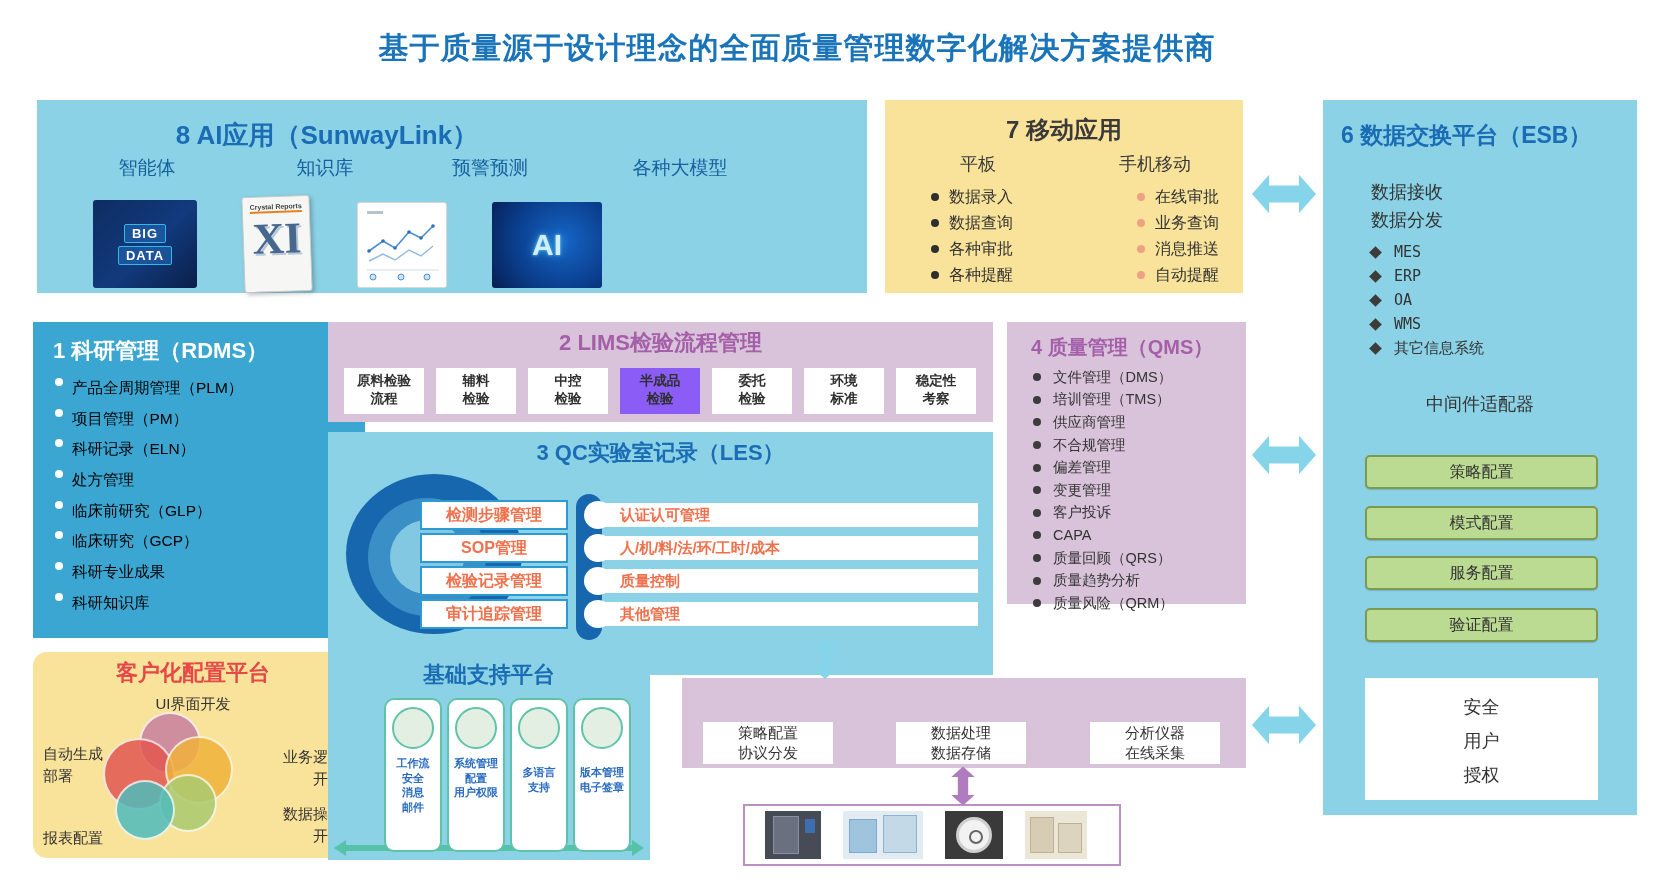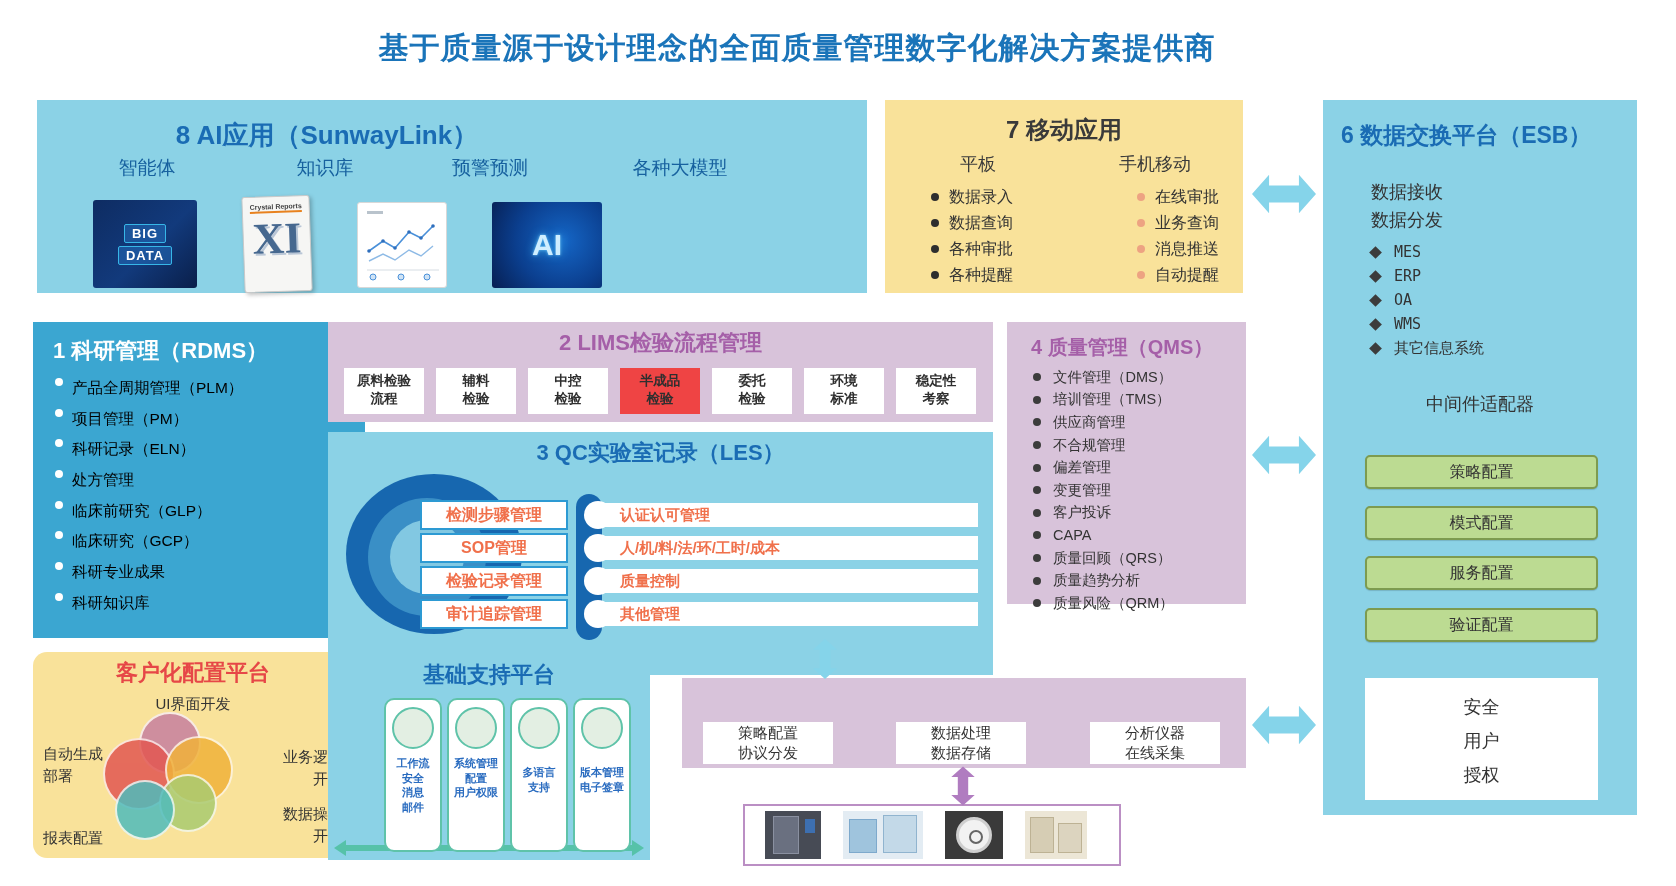--- a/index.html
+++ b/index.html
@@ -286,21 +286,21 @@
           <div>流程</div>
         </div>
       <div class="lims-box" style="background:#fff;">
           <div>辅料</div>
           <div>检验</div>
         </div>
       <div class="lims-box" style="background:#fff;">
           <div>中控</div>
           <div>检验</div>
         </div>
-      <div class="lims-box" style="background:#ef4444;">
+      <div class="lims-box" style="background:#8b5cf6;">
           <div>半成品</div>
           <div>检验</div>
         </div>
       <div class="lims-box" style="background:#fff;">
           <div>委托</div>
           <div>检验</div>
         </div>
       <div class="lims-box" style="background:#fff;">
           <div>环境</div>
           <div>标准</div>

